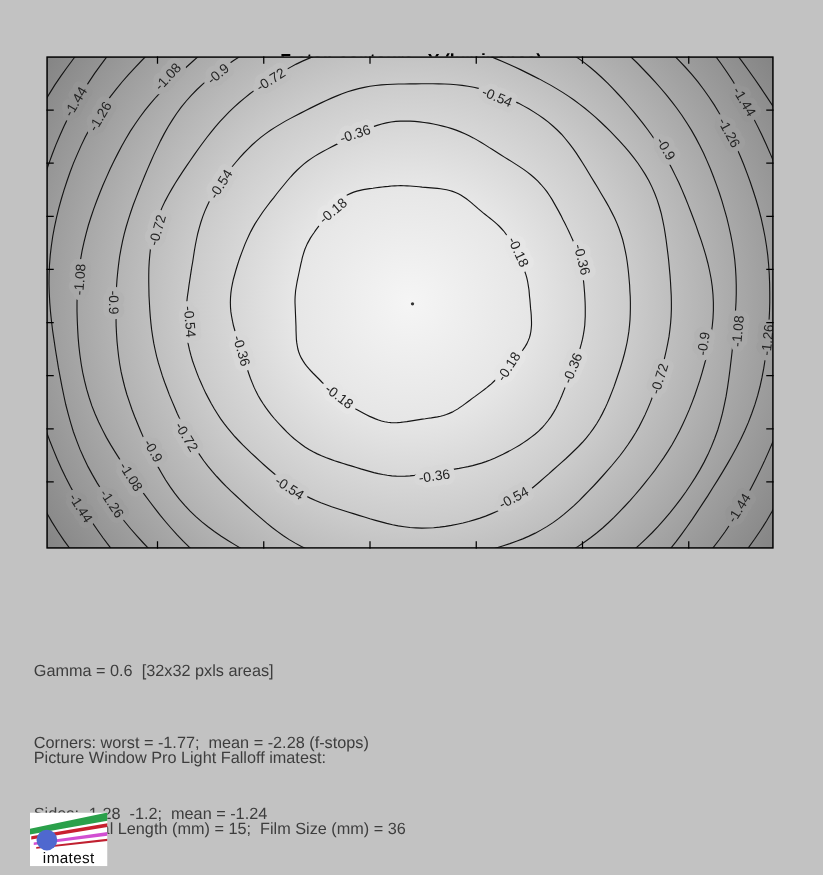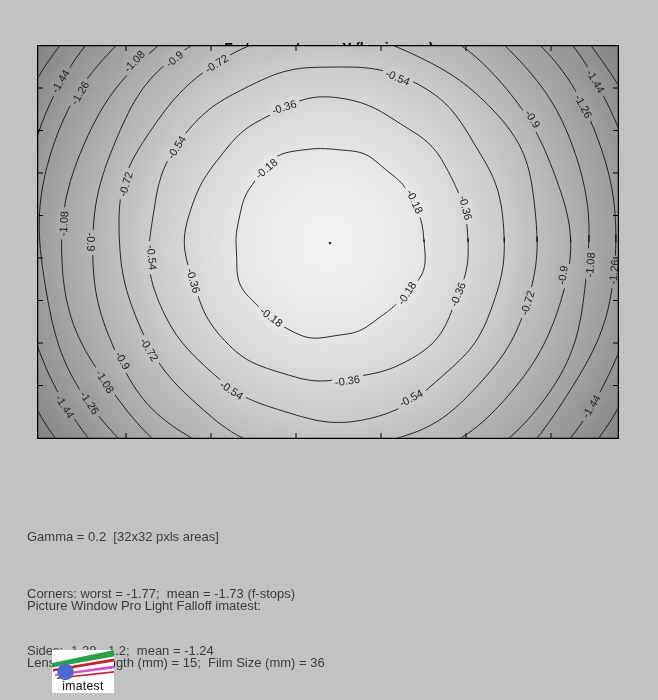--- a/index.html
+++ b/index.html
@@ -15,21 +15,21 @@
   }
   .plot-wrap{
     position:absolute;left:37px;top:45px;width:582px;height:394px;
   }
   .text-block{
     position:absolute;left:27px;color:#3d3d3d;font-size:13px;line-height:19px;
     white-space:pre;
   }
   #analysis-block{top:489px;}
   #settings-block{top:558px;}
-  .logo-wrap{position:absolute;left:24px;top:650px;width:62px;height:43px;margin-left:28px;}
+  .logo-wrap{position:absolute;left:24px;top:650px;width:62px;height:43px;}
   svg{display:block;}
 </style>
 </head>
 <body>
 
 <div class="title-block">
   <div>F-stop contours   Y (luminance)</div>
   <div>DSCF1524.RAF</div>
 </div>
 
@@ -122,22 +122,22 @@
       <line x1="0" y1="298" x2="6" y2="298" stroke="#000" stroke-width="1"></line>
       <line x1="582" y1="298" x2="576" y2="298" stroke="#000" stroke-width="1"></line>
       <line x1="0" y1="340.5" x2="6" y2="340.5" stroke="#000" stroke-width="1"></line>
       <line x1="582" y1="340.5" x2="576" y2="340.5" stroke="#000" stroke-width="1"></line>
       <circle cx="293" cy="198" r="1.3" fill="#333"></circle>
       <rect x="0.6" y="0.6" width="580.8" height="392.8" fill="none" stroke="#000000" stroke-width="1.3"></rect>
     </svg>
 </div>
 
 <div class="text-block" id="analysis-block">
-  <div>Gamma = 0.2  [32x32 pxls areas]</div>
-  <div>Corners: worst = -1.77;  mean = -1.73 (f-stops)</div>
+  <div>Gamma = 0.6  [32x32 pxls areas]</div>
+  <div>Corners: worst = -1.77;  mean = -2.28 (f-stops)</div>
   <div>Sides: -1.28  -1.2;  mean = -1.24</div>
 </div>
 
 <div class="text-block" id="settings-block">
   <div>Picture Window Pro Light Falloff imatest:</div>
   <div>Lens Focal Length (mm) = 15;  Film Size (mm) = 36</div>
 </div>
 
 <div class="logo-wrap">
   <svg width="62" height="43" viewBox="0 0 62 43">

